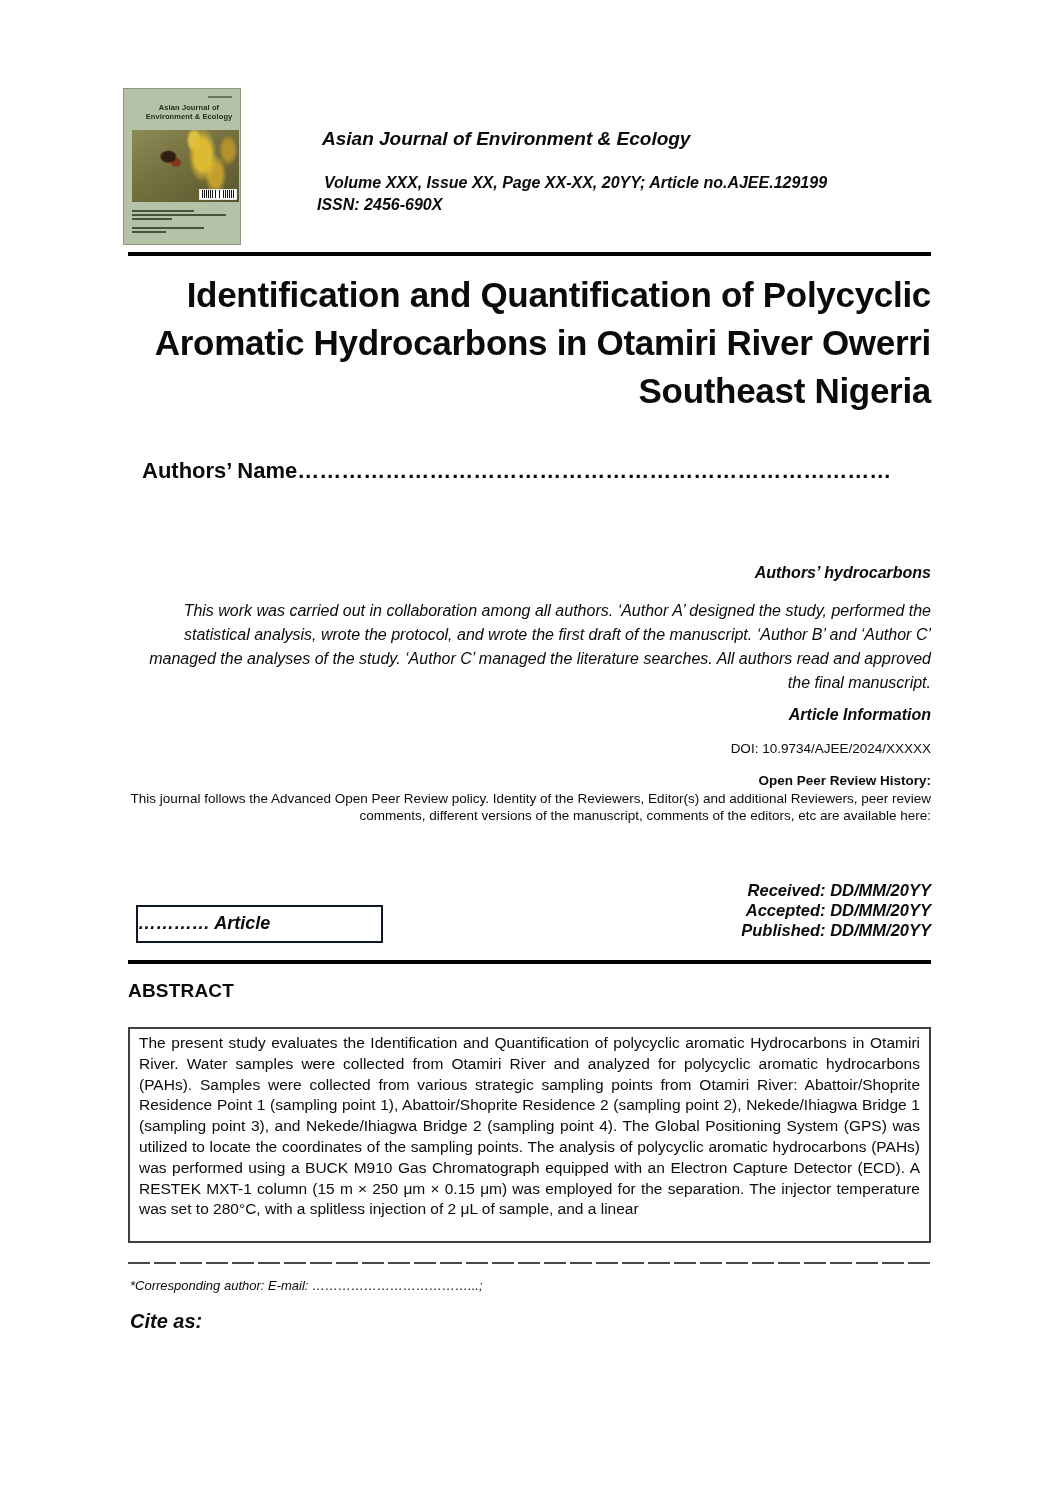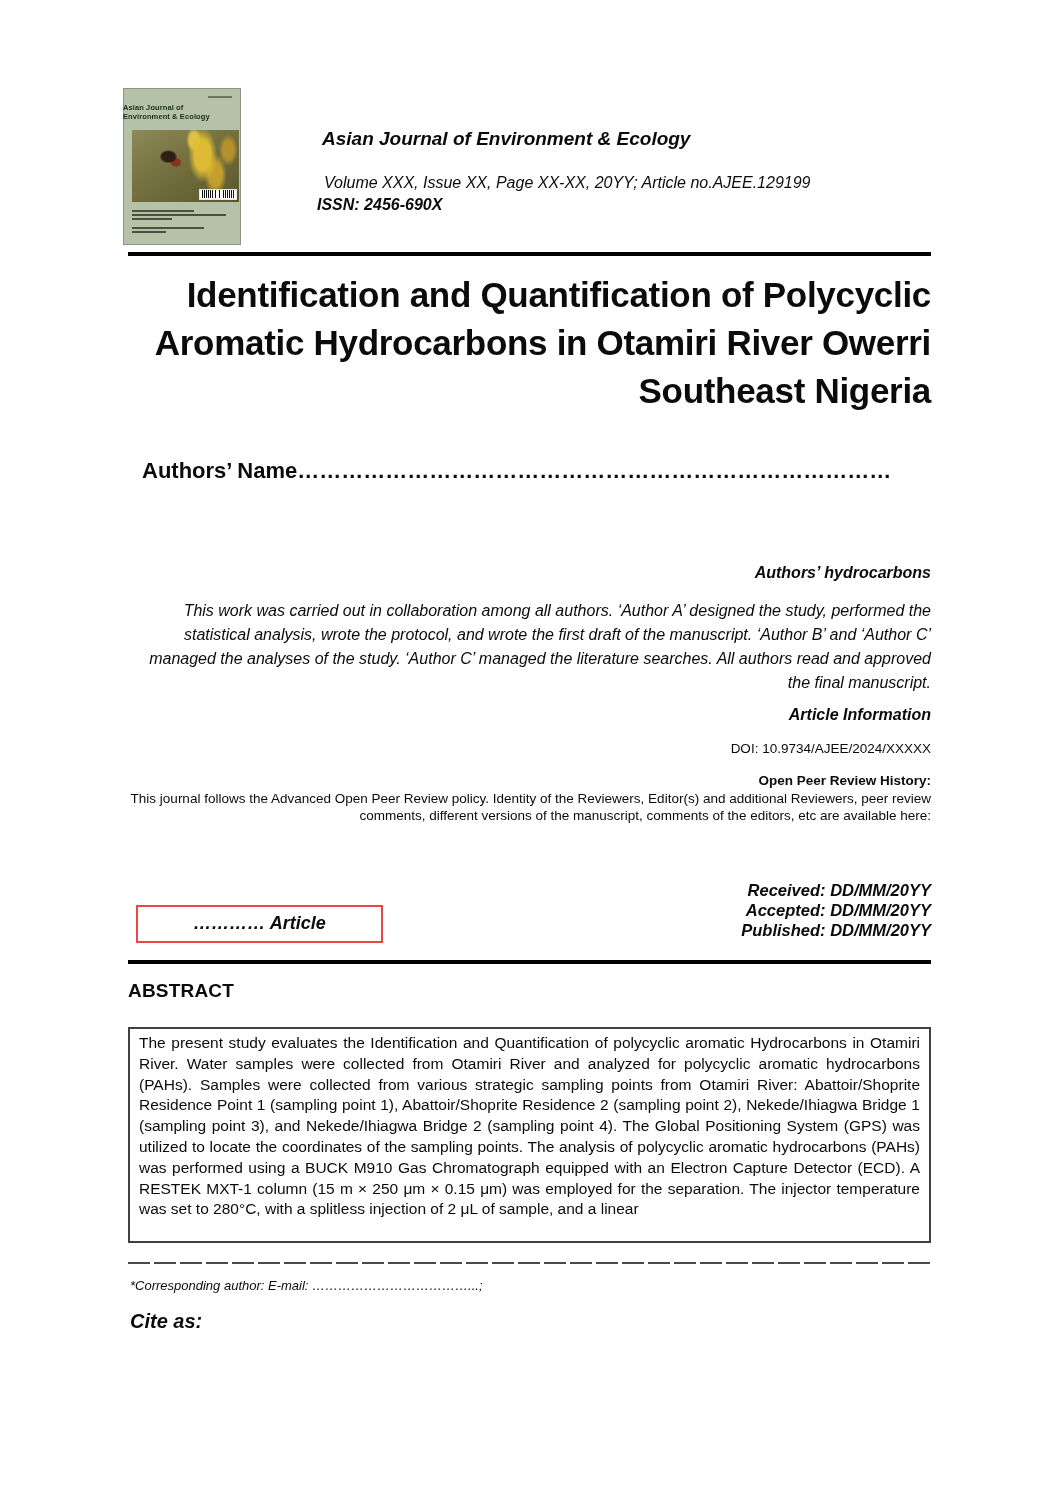--- a/index.html
+++ b/index.html
@@ -7,62 +7,62 @@
     position:relative;width:1059px;height:1496px;background:#ffffff;
     margin:0 auto;font-family:"Liberation Sans",sans-serif;color:#0b0b0b;
     overflow:hidden;
   }
   .abs{position:absolute;}
 
   
   .cover{left:123px;top:88px;width:118px;height:157px;background:#b6c2a7;
          box-shadow:0 0 0 1px rgba(90,100,80,.45) inset;}
   .cover-issn-line{position:absolute;top:8px;right:9px;width:24px;height:2px;background:rgba(40,55,40,.55);}
-  .cover-title{position:absolute;top:15px;left:0;width:100%;
+  .cover-title{position:absolute;top:15px;left:7px;width:100%;text-align:center;
       font-size:7.5px;line-height:9px;font-weight:bold;color:#17301c;letter-spacing:.1px;}
   .cover-photo{position:absolute;left:9px;top:42px;width:107px;height:72px;
       background:
         radial-gradient(ellipse 12px 9px at 34% 37%, rgba(45,25,15,.95) 0 55%, rgba(45,25,15,0) 75%),
         radial-gradient(ellipse 8px 7px at 41% 45%, rgba(135,45,25,.9) 0 50%, rgba(135,45,25,0) 75%),
         radial-gradient(ellipse 18px 34px at 66% 35%, rgba(226,190,50,.95) 0 45%, rgba(226,190,50,0) 80%),
         radial-gradient(ellipse 14px 26px at 78% 62%, rgba(205,165,45,.9) 0 45%, rgba(205,165,45,0) 80%),
         radial-gradient(ellipse 10px 16px at 58% 14%, rgba(232,202,72,.9) 0 45%, rgba(232,202,72,0) 80%),
         radial-gradient(ellipse 12px 20px at 90% 28%, rgba(190,152,42,.85) 0 45%, rgba(190,152,42,0) 80%),
         linear-gradient(150deg,#8c8a58 0%,#75713f 45%,#59562e 100%);}
   .barcode{position:absolute;right:2px;bottom:2px;width:38px;height:11px;background:#fff;
       box-shadow:0 0 0 1px #e8e8e8 inset;}
   .barcode::after{content:"";position:absolute;left:3px;right:3px;top:1px;bottom:2px;
       background:repeating-linear-gradient(90deg,#111 0 1px,#fff 1px 2px,#111 2px 2.6px,#fff 2.6px 4.2px);}
   .tline{position:absolute;left:9px;height:1.5px;background:rgba(25,40,25,.72);}
 
   
   .jname{left:322px;top:128px;font-size:19px;font-weight:bold;font-style:italic;}
-  .jvol{left:324px;top:174px;font-size:16px;font-weight:normal;font-style:italic;}
+  .jvol{left:324px;top:174px;font-size:16px;font-weight:bold;font-style:italic;}
   .jissn{left:317px;top:196px;font-size:16px;font-weight:bold;font-style:italic;}
   .rule{left:128px;width:803px;height:4px;background:#000;}
   .rule-header{top:252px;}
   .rule-abstract{top:960px;}
 
   
   .title{left:128px;top:271px;width:803px;text-align:right;
       font-size:35px;line-height:48px;font-weight:bold;letter-spacing:-.3px;}
   .authors-line{left:142px;top:458px;width:789px;font-size:22px;font-weight:bold;
       white-space:nowrap;overflow:hidden;}
   .r-anchor{right:128px;white-space:nowrap;text-align:right;}
   .affiliations{top:521px;font-size:15px;font-style:italic;}
   .contrib-head{top:564px;font-size:16px;font-weight:bold;font-style:italic;}
   .contrib-text{left:128px;top:599px;width:803px;text-align:right;
       font-size:16px;line-height:24px;font-style:italic;}
   .info-head{top:706px;font-size:16px;font-weight:bold;font-style:italic;text-align:right;}
   .doi{top:741px;font-size:13.5px;}
   .peer-head{top:773px;font-size:13.5px;font-weight:bold;}
   .peer-text{left:128px;top:791px;width:803px;text-align:right;font-size:13.5px;line-height:16.5px;}
   .dates{top:880px;font-size:16.5px;line-height:20px;font-weight:bold;font-style:italic;text-align:right;}
-  .article-box{left:136px;top:905px;width:243px;height:34px;border:2px solid #ef4444;
-      text-align:center;font-size:18px;line-height:33px;font-weight:bold;font-style:italic;}
+  .article-box{left:136px;top:905px;width:243px;height:34px;border:2px solid #0f172a;
+      font-size:18px;line-height:33px;font-weight:bold;font-style:italic;}
 
   
   .abstract-head{left:128px;top:980px;font-size:19px;font-weight:bold;letter-spacing:.2px;}
   .abstract-box{left:128px;top:1027px;width:803px;height:216px;box-sizing:border-box;
       border:2px solid #404040;padding:4px 9px;overflow:hidden;
       font-size:15.5px;line-height:20.8px;text-align:justify;}
 
   
   .footnote-rule{left:128px;top:1262px;width:803px;height:2px;
       background:repeating-linear-gradient(90deg,#4a4a4a 0 22px,rgba(0,0,0,0) 22px 26px);}

